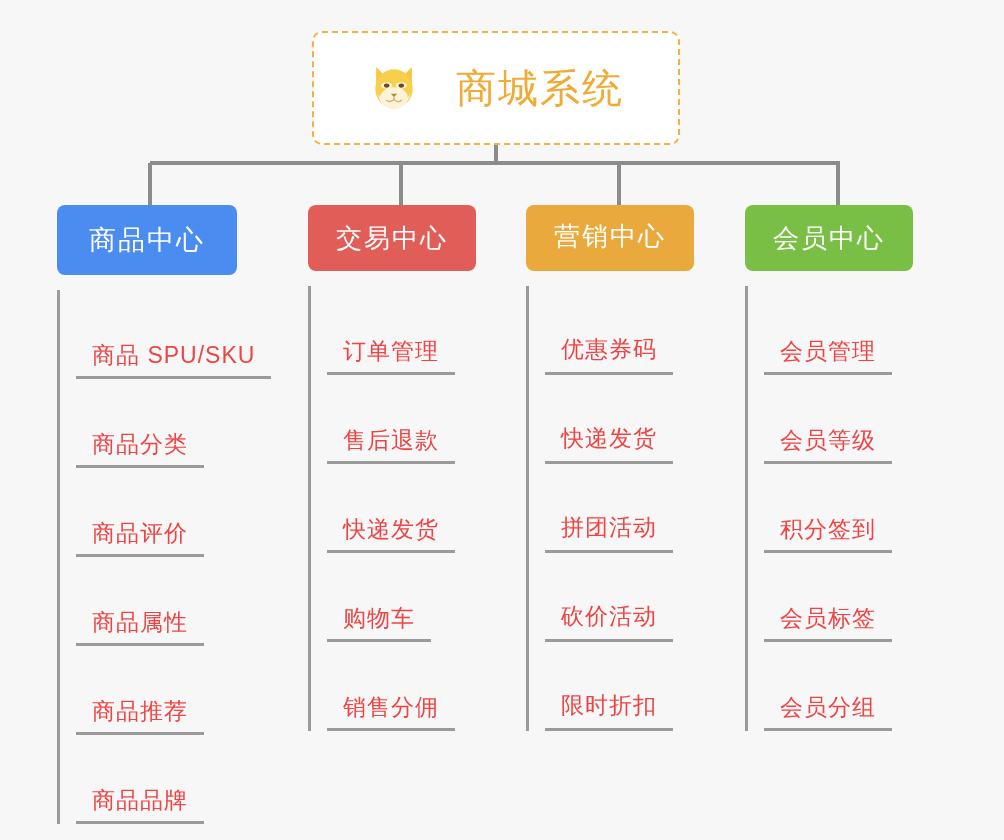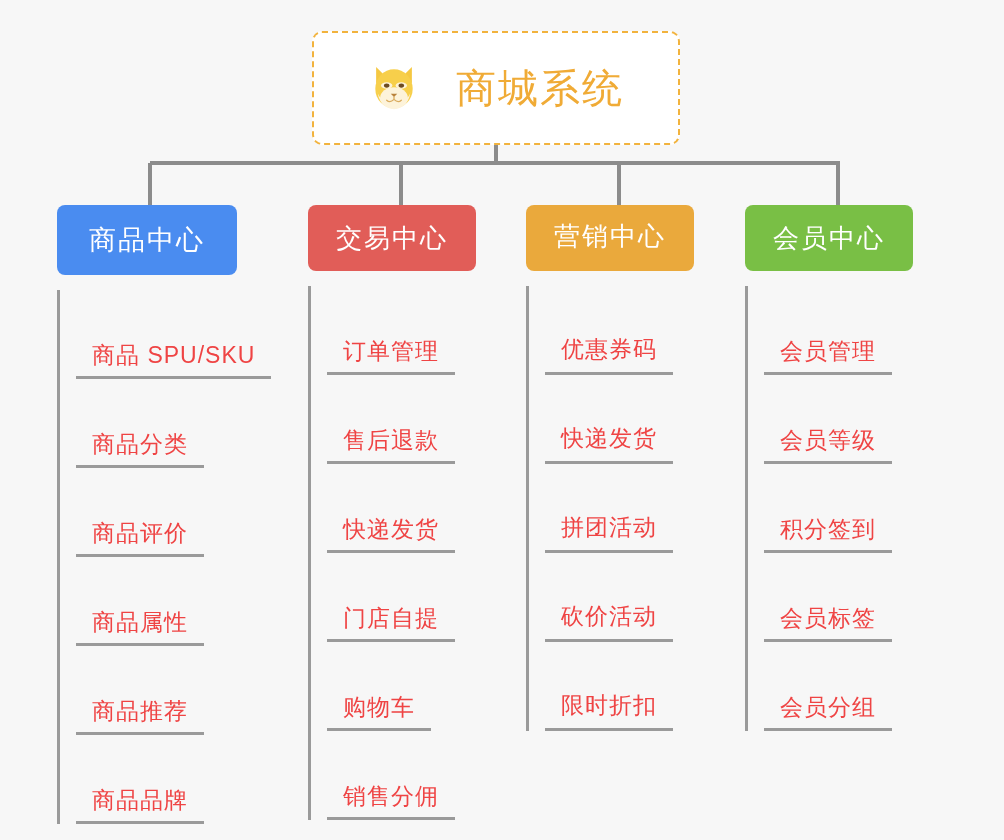--- a/index.html
+++ b/index.html
@@ -183,23 +183,20 @@
       <div class="leaf-item">
           <span class="leaf-label">订单管理</span>
         </div>
       <div class="leaf-item">
           <span class="leaf-label">售后退款</span>
         </div>
       <div class="leaf-item">
           <span class="leaf-label">快递发货</span>
         </div>
       <div class="leaf-item">
-          <span class="leaf-label">门店自提</span>
-        </div>
-      <div class="leaf-item">
           <span class="leaf-label">购物车</span>
         </div>
       <div class="leaf-item">
           <span class="leaf-label">销售分佣</span>
         </div>
     </div>
   </div>
 
   <div class="column c2">
     <div class="category-box" style="background-color: rgb(234, 169, 60);">营销中心</div>

